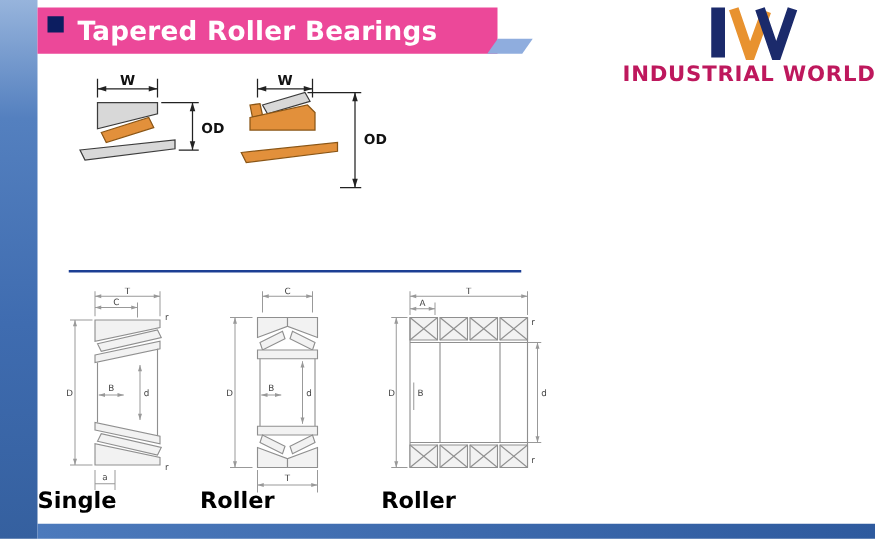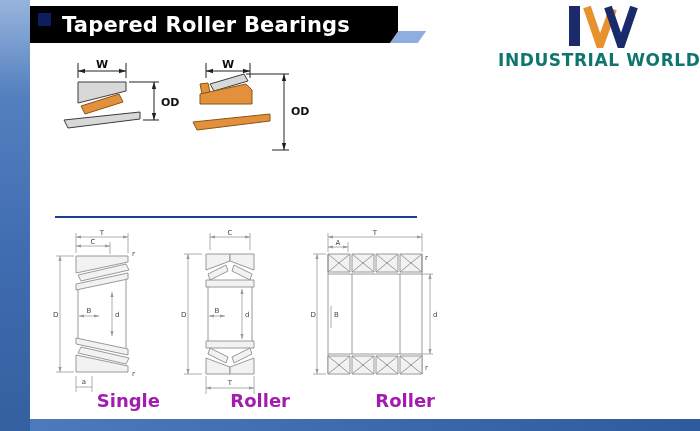--- a/index.html
+++ b/index.html
@@ -5,46 +5,46 @@
   *{margin:0;padding:0;box-sizing:border-box}
   html,body{width:700px;height:431px}
   body{position:relative;background:#fff;font-family:"DejaVu Sans",sans-serif;overflow:hidden}
 
   .left-strip{position:absolute;left:0;top:0;width:30px;height:431px;
     background:linear-gradient(180deg,#97b4dc 0%,#5480bf 22%,#3f6cb0 60%,#35609f 100%)}
   .bottom-bar{position:absolute;left:30px;top:419px;width:670px;height:12px;
     background:linear-gradient(90deg,#4c7abc,#2e5a9e)}
 
   .header-banner{position:absolute;left:30px;top:6px;width:368px;height:37px;
-    background:#000000;display:flex;align-items:center}
+    background:#ec4899;display:flex;align-items:center}
   .header-square{position:absolute;left:8px;top:7px;width:13px;height:13px;background:#0c1d60}
   .header-title{color:#fff;font-size:21px;font-weight:700;margin-left:32px;
     letter-spacing:.2px;white-space:nowrap}
   .banner-step{position:absolute;left:394px;top:31px;width:28px;height:12px;
     background:#8fadde;transform:skewX(-35deg)}
 
   .logo{position:absolute;left:498px;top:4px;width:200px;text-align:center}
   .logo-mark{display:block;margin:0 auto}
-  .logo-text{margin-top:2px;color:#0f766e;font-size:17px;font-weight:700;
+  .logo-text{margin-top:2px;color:#be185d;font-size:17px;font-weight:700;
     letter-spacing:.6px;white-space:nowrap}
 
   .fig{position:absolute}
   .cup-fig{left:58px;top:58px}
   .cone-fig{left:188px;top:58px}
   .fig-title{width:88px;text-align:center;color:#111;font-size:15px;font-weight:600;margin-bottom:2px}
 
   .divider{position:absolute;left:55px;top:216px;width:362px;height:2px;background:#1c3f94}
 
   .tfig{position:absolute}
   .single-fig{left:52px;top:230px}
   .double-fig{left:180px;top:230px}
   .multi-fig{left:310px;top:230px}
 
-  .caption{position:absolute;top:390px;width:130px;text-align:right;
-    color:#a21caf;font-size:18px;font-weight:600}
+  .caption{position:absolute;top:390px;width:130px;text-align:left;
+    color:#000000;font-size:18px;font-weight:600}
   .cap-single{left:30px}
   .cap-double{left:160px}
   .cap-multi{left:305px}
 
   
   .dim-line line{stroke:#222;stroke-width:1}
   .arr{fill:#222}
   .dim-text{font-size:11px;font-weight:600;fill:#111}
   .part-gray{fill:#d8d8d8;stroke:#3c3c3c;stroke-width:1}
   .part-orange{fill:#e2903b;stroke:#8a5515;stroke-width:1}

